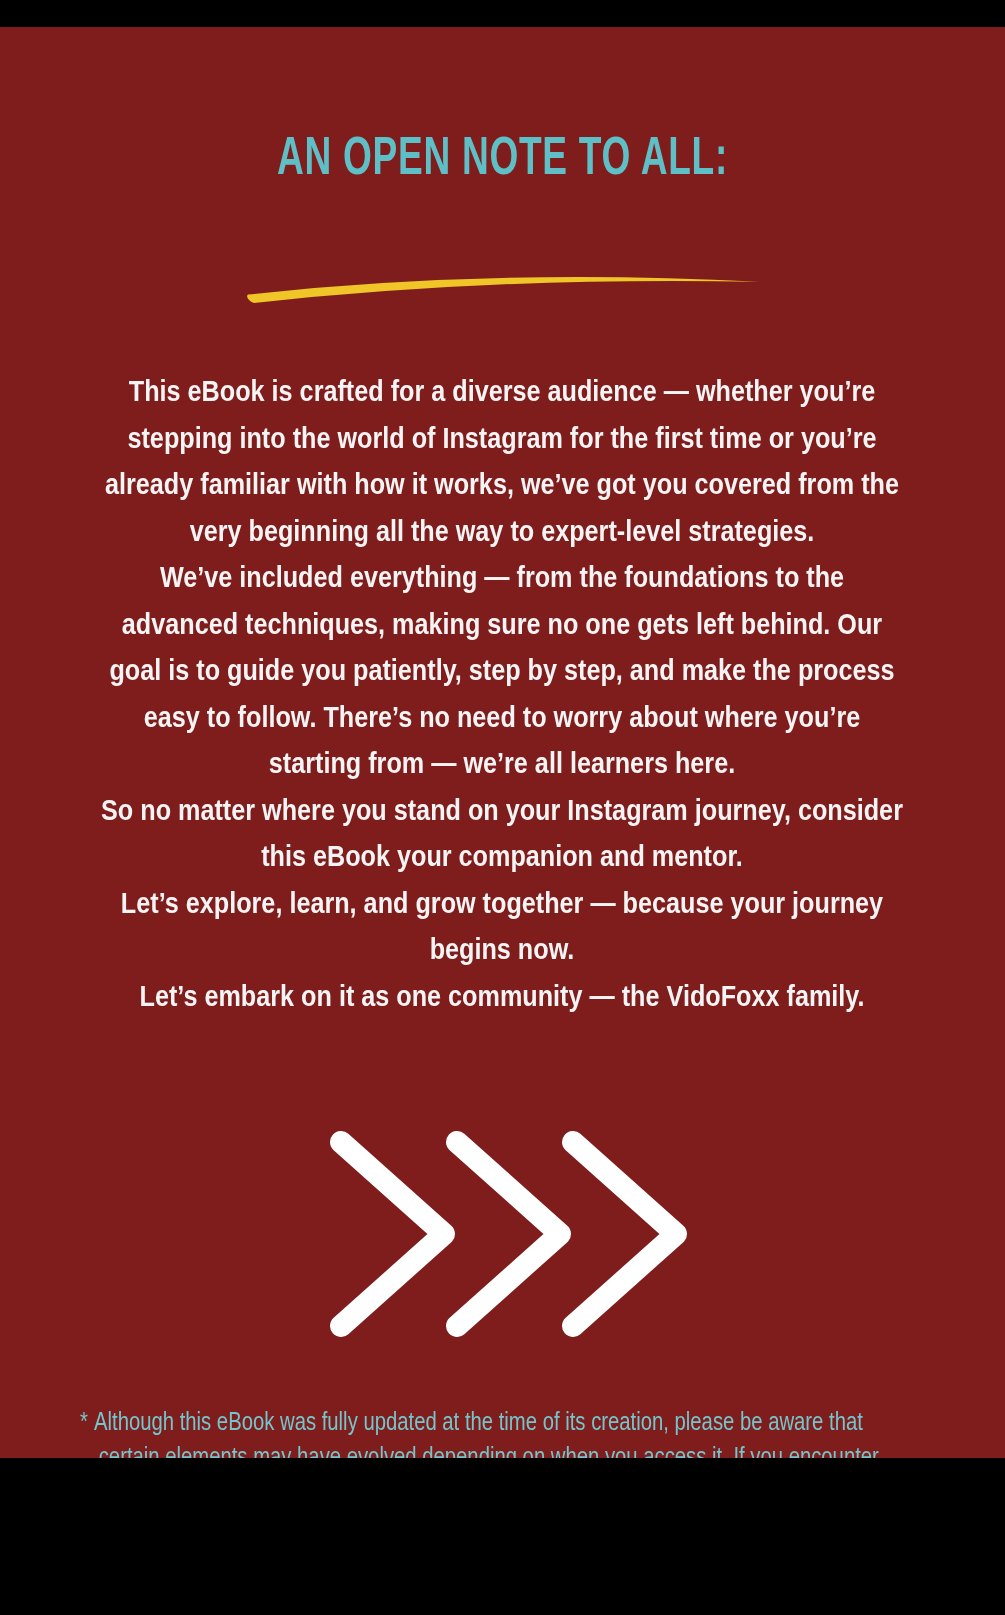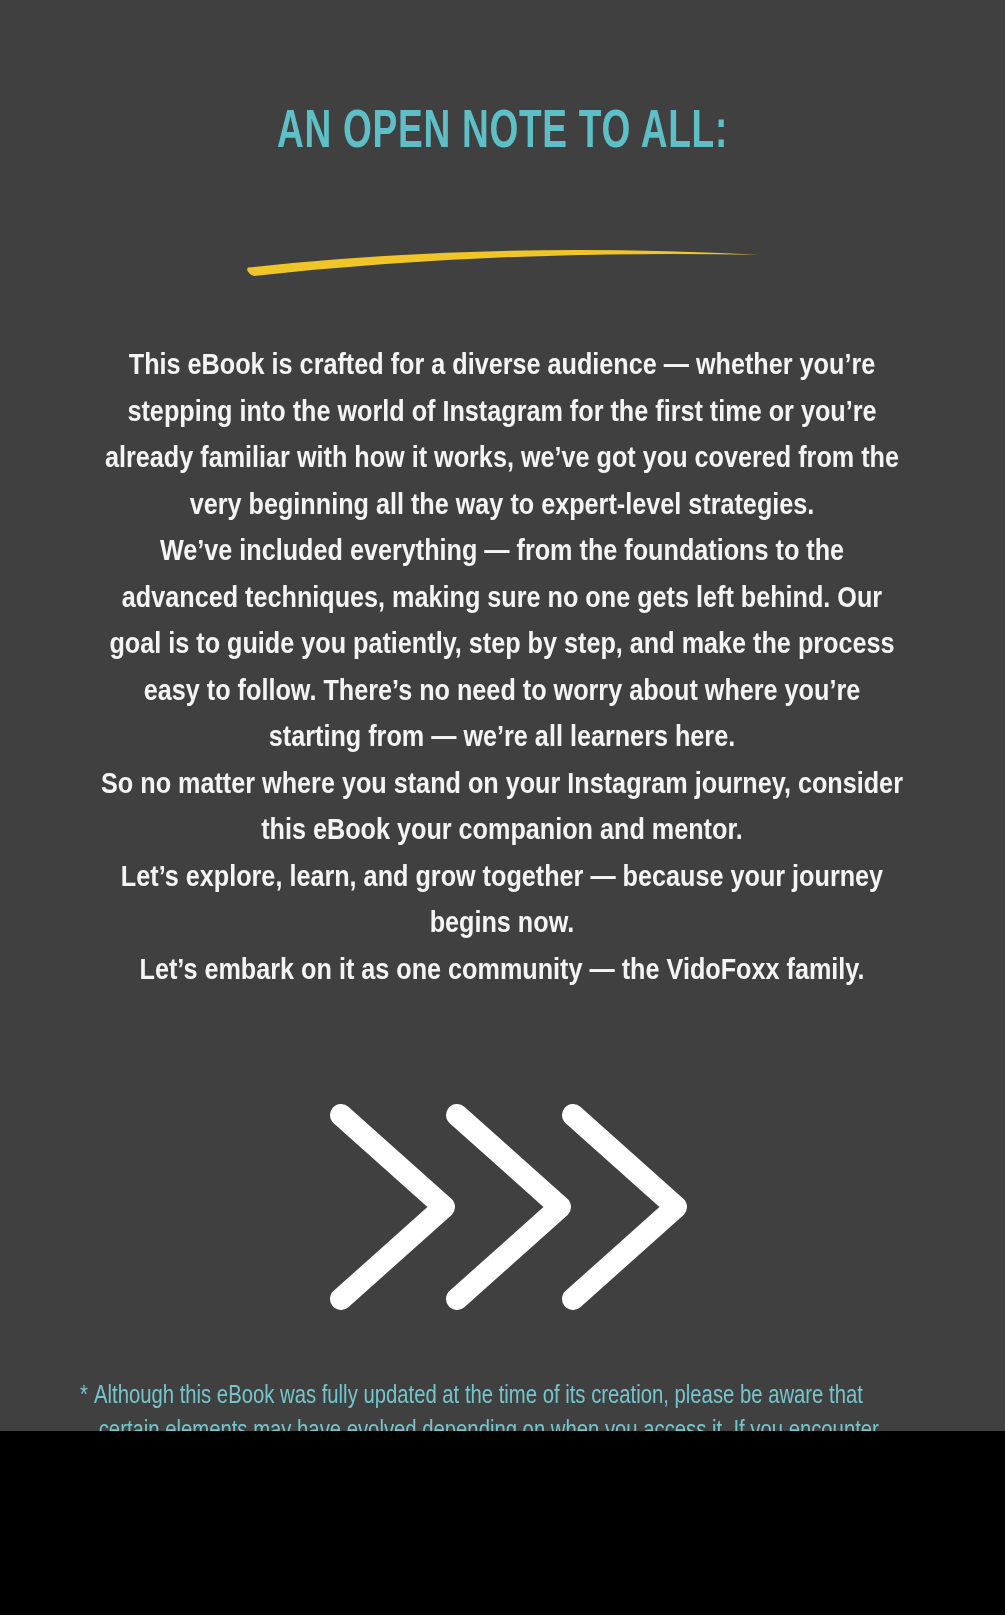--- a/index.html
+++ b/index.html
@@ -4,23 +4,24 @@
 <style>
   html, body {
     margin: 0;
     padding: 0;
     background: #000;
   }
   .page {
     position: relative;
     width: 1005px;
     height: 1431px;
-    background: #404040;
+    background: #7f1d1d;
     overflow: hidden;
     font-family: "Liberation Sans", sans-serif;
+    margin-top: 27px;
   }
 
   
   .page-title {
     position: absolute;
     top: 102px;
     left: 0;
     width: 100%;
     margin: 0;
     text-align: center;

